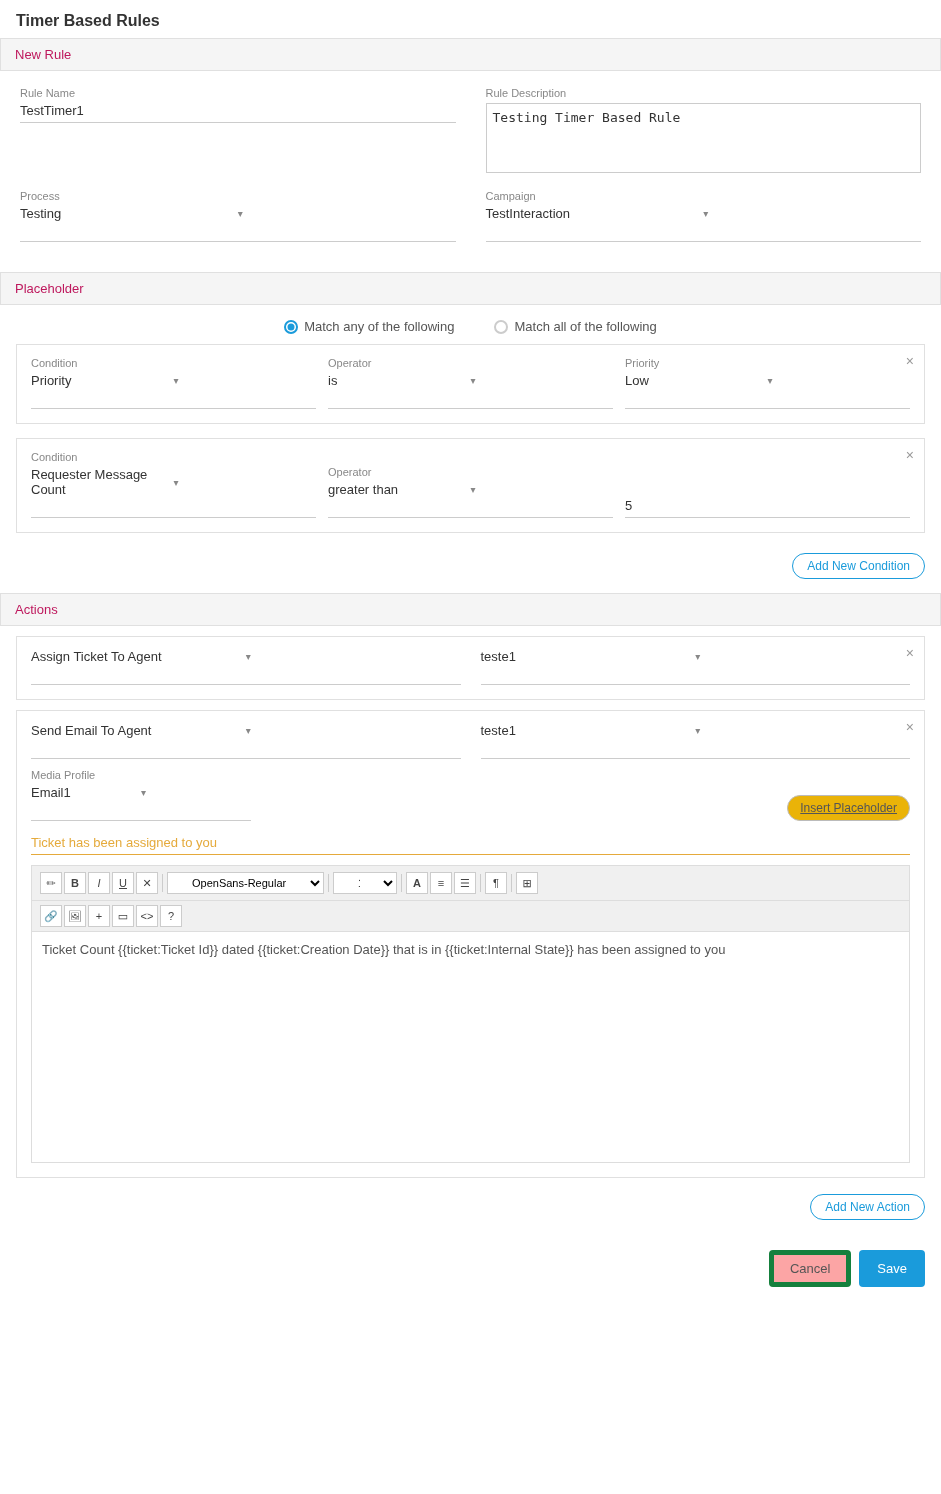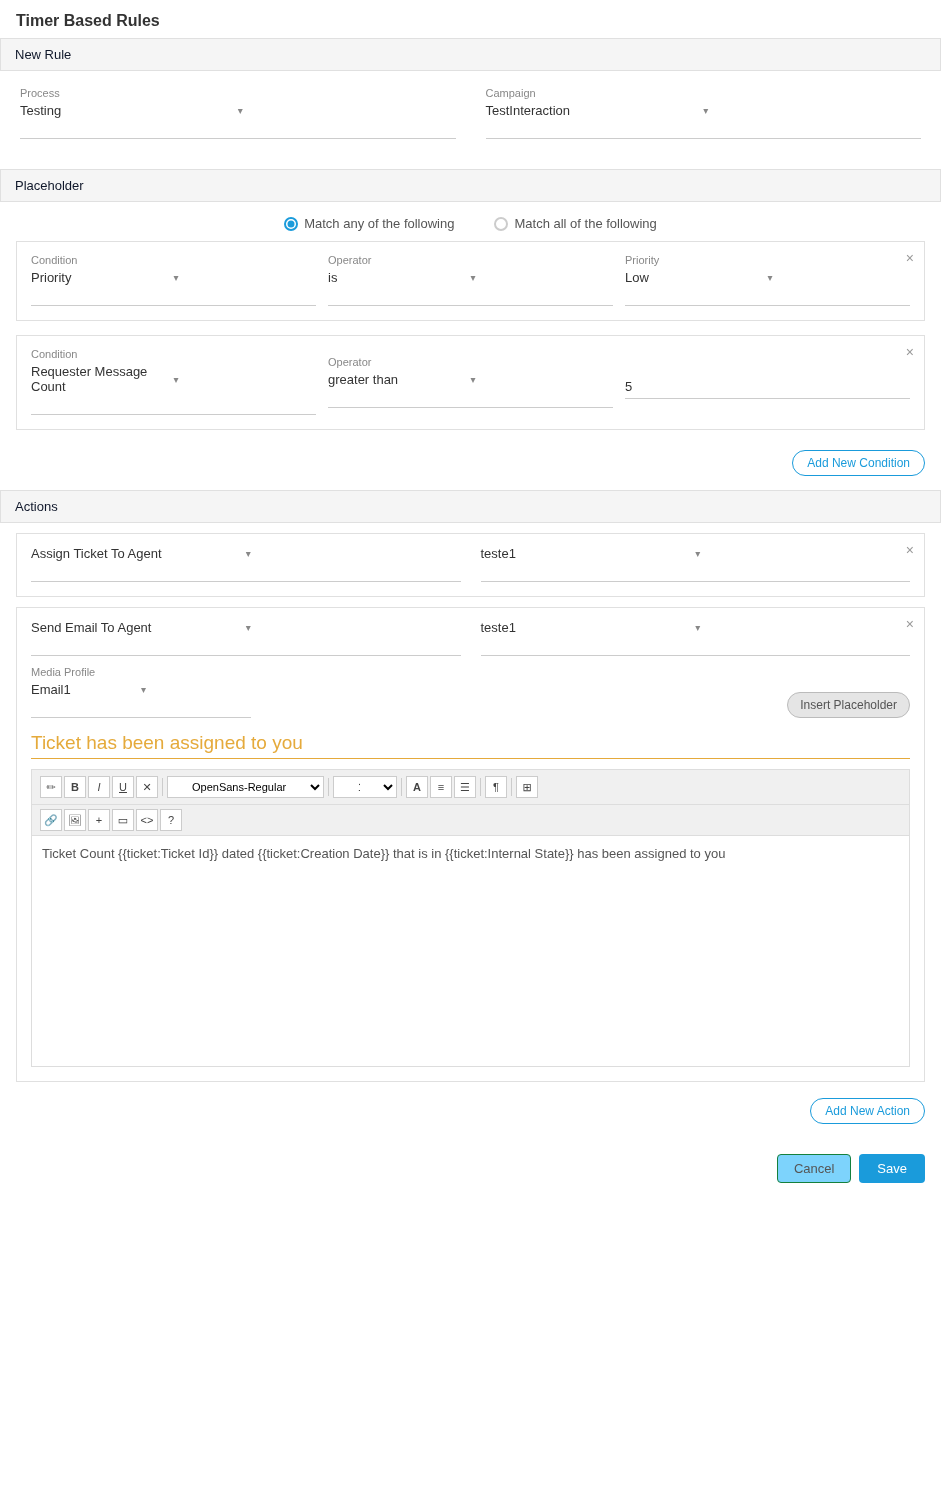--- a/index.html
+++ b/index.html
@@ -14,21 +14,21 @@
       font-size: 16px;
       font-weight: bold;
       padding: 12px 16px 8px;
       color: #333;
     }
     .section-header {
       background: #f5f5f5;
       border: 1px solid #e0e0e0;
       padding: 8px 14px;
       font-size: 13px;
-      color: #0f172a;
+      color: #be185d;
       font-weight: normal;
     }
     .form-area {
       padding: 16px 20px;
     }
     .field-label {
       font-size: 11px;
       color: #888;
       margin-bottom: 4px;
     }
@@ -110,21 +110,21 @@
     .close-btn {
       position: absolute;
       top: 8px; right: 10px;
       font-size: 14px;
       color: #999;
       cursor: pointer;
     }
     .condition-row {
       display: flex;
       gap: 12px;
-      align-items: center;
+      align-items: flex-end;
     }
     .cond-field { flex: 1; }
     .add-new-btn {
       display: flex;
       justify-content: flex-end;
       padding: 6px 16px 14px;
     }
     .btn-outline {
       border: 1px solid #1a9bdb;
       color: #1a9bdb;
@@ -137,23 +137,23 @@
     .btn-primary {
       background: #1a9bdb;
       color: #fff;
       border: none;
       padding: 6px 18px;
       border-radius: 4px;
       font-size: 13px;
       cursor: pointer;
     }
     .btn-cancel {
-      background: #7dd3fc;
+      background: #fca5a5;
       color: #555;
-      border: 1px solid #15803d;
+      border: 5px solid #15803d;
       padding: 6px 16px;
       border-radius: 4px;
       font-size: 13px;
       cursor: pointer;
       margin-right: 8px;
     }
     .actions-section { margin-top: 0; }
     .action-card {
       border: 1px solid #e0e0e0;
       margin: 10px 16px 10px;
@@ -165,21 +165,21 @@
       display: flex;
       gap: 20px;
       align-items: flex-end;
     }
     .action-field { flex: 1; }
     .subject-input {
       width: 100%;
       border: none;
       border-bottom: 1px solid #e5aa3b;
       color: #e5aa3b;
-      font-size: 19px;
+      font-size: 13px;
       padding: 4px 0;
       outline: none;
       background: transparent;
       margin-top: 10px;
     }
     .editor-container {
       border: 1px solid #ddd;
       margin-top: 10px;
       background: #f9f9f9;
     }
@@ -235,36 +235,47 @@
       padding: 16px 16px 10px;
     }
     .media-profile-row {
       display: flex;
       align-items: flex-end;
       justify-content: space-between;
       margin-top: 10px;
     }
     .insert-placeholder-btn {
       border: 1px solid #bbb;
-      background: #e5e5e5;
+      background: #eab308;
       color: #555;
       padding: 5px 12px;
       border-radius: 14px;
       font-size: 12px;
       cursor: pointer;
+      text-decoration: underline;
     }
   </style>
 </head>
 <body>
 
 <div class="page-title">Timer Based Rules</div>
 
 <div class="section-header">New Rule</div>
 
 <div class="form-area">
+  <div class="row-2col">
+    <div class="col-half">
+      <div class="field-label">Rule Name</div>
+      <div class="field-value">TestTimer1</div>
+    </div>
+    <div class="col-full">
+      <div class="field-label">Rule Description</div>
+      <textarea class="rule-desc-box" style="">Testing Timer Based Rule</textarea>
+    </div>
+  </div>
 
   <div class="row-2col" style="">
     <div class="col-half">
       <div class="field-label">Process</div>
       <div class="dropdown-field">
         <span>Testing</span>
         <span class="dropdown-arrow">▾</span>
       </div>
     </div>
     <div class="col-half">

